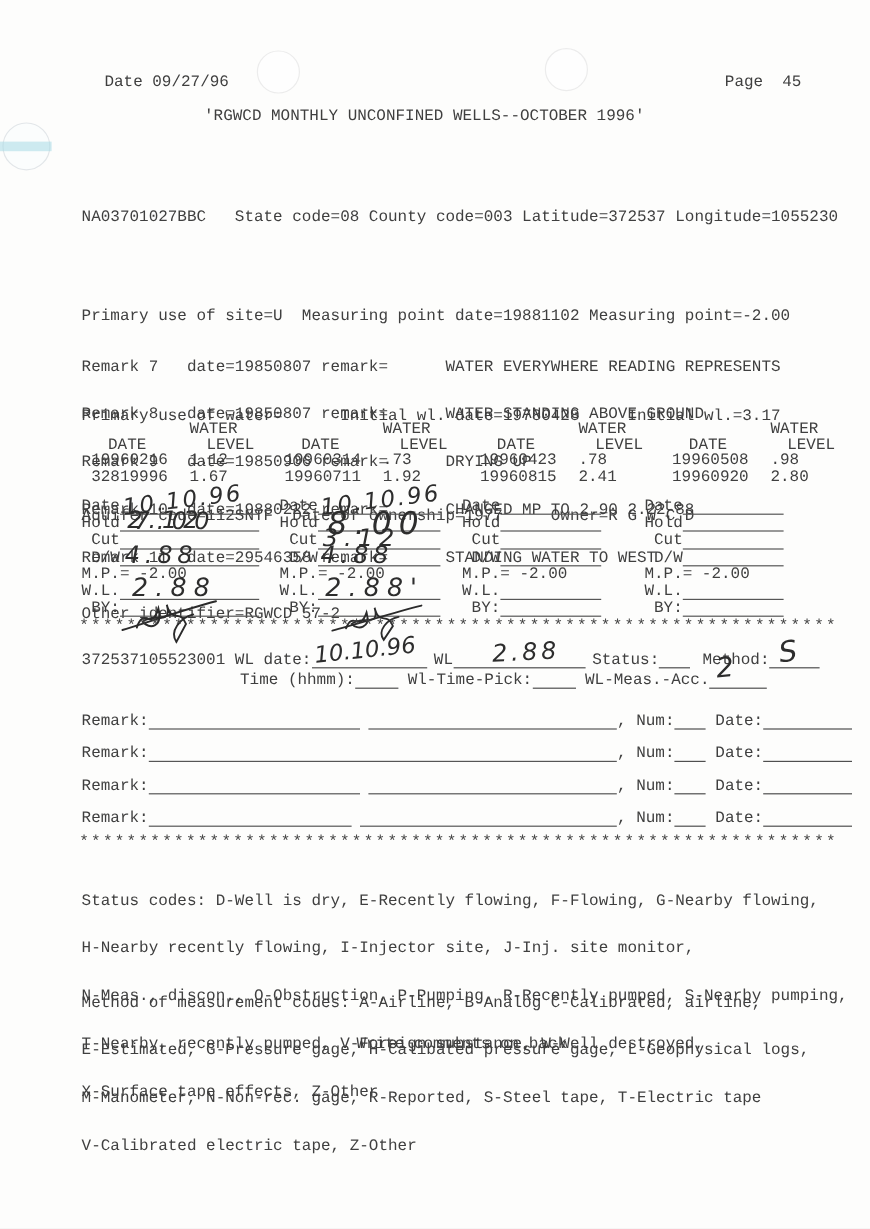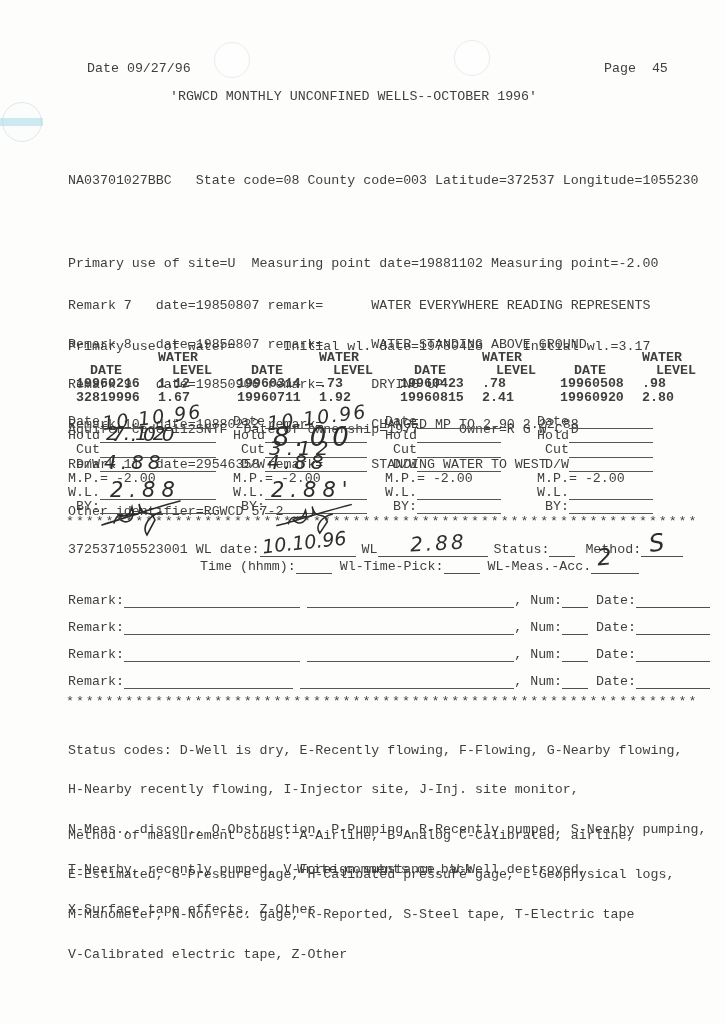--- a/index.html
+++ b/index.html
@@ -9,21 +9,21 @@
     font-family:"Liberation Mono","DejaVu Sans Mono",monospace;
     font-size:13.3px; color:#3f3f3f;
   }
   .abs{position:absolute; white-space:pre;}
   .lines div{white-space:pre;}
   .wide{line-height:27.6px;}
   .tight{line-height:13.3px;}
 
   
   .wt-group{position:absolute; top:351px;}
-  .wt-row{display:flex; height:13.2px; line-height:13.2px;font-weight:bold;}
+  .wt-row{display:flex; height:13.2px; line-height:13.2px;}
   .wt-c1{display:inline-block; width:82px; white-space:pre;}
   .wt-c2{display:inline-block; width:62px; white-space:pre;}
   .wt-hd{padding-left:14px;}
 
   
   .m-col{position:absolute; top:415px;}
   .mrow{display:flex; align-items:flex-end; height:14.2px; line-height:14.2px;}
   .mlbl{white-space:pre;}
   .ind{padding-left:8px;}
   .mfill{flex:1; border-bottom:1px solid #565656; height:100%;}

